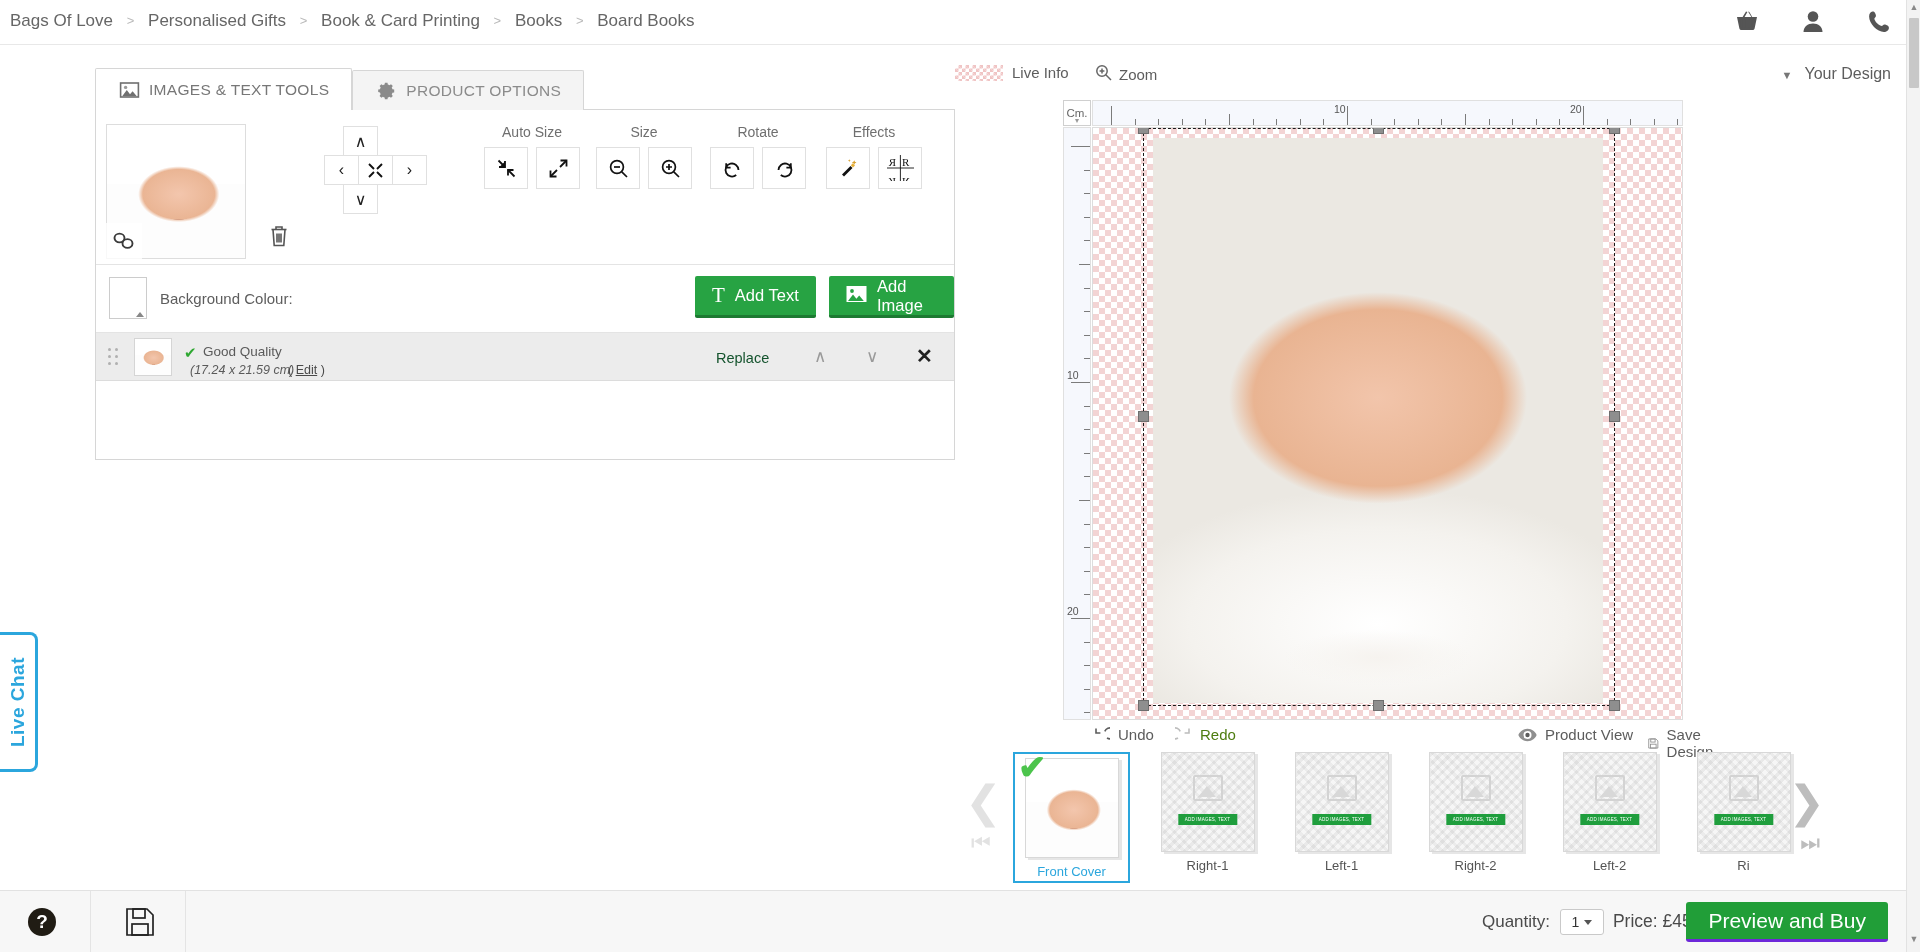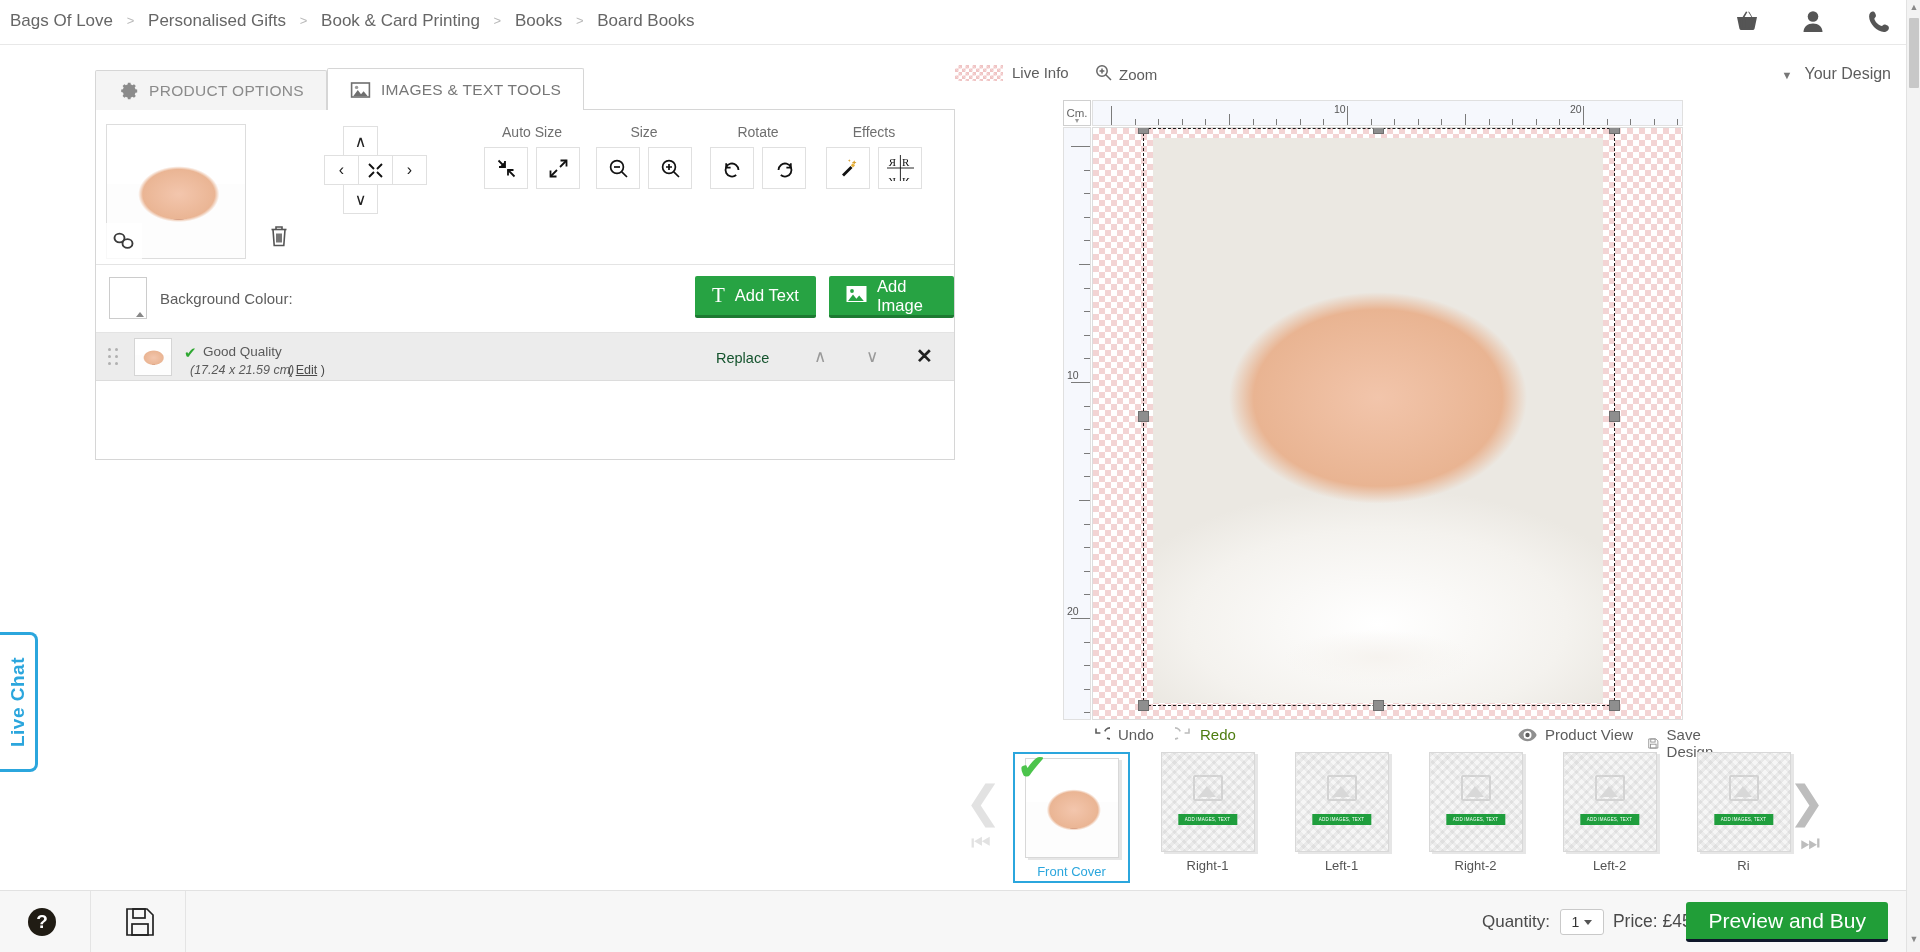--- a/index.html
+++ b/index.html
@@ -189,21 +189,21 @@
   #bsep1 { position:absolute; left:90px; top:0; width:1px; height:62px; background:#e4e4e4; }
   #bsep2 { position:absolute; left:185px; top:0; width:1px; height:62px; background:#e4e4e4; }
   #btn-save-bottom { position:absolute; left:125px; top:16px; cursor:pointer; }
   #qty-wrap { position:absolute; right:302px; top:18px; display:flex; align-items:center; gap:10px; }
   #qty-label { font-size:17px; color:#4a4a4a; }
   #qty-select { width:44px; height:26px; border:1px solid #c9c9c9; background:#fff; border-radius:3px;
                 display:flex; align-items:center; justify-content:center; gap:5px; font-size:14px; color:#333; cursor:pointer; }
   #qty-select .car { width:0;height:0;border-left:4px solid transparent;border-right:4px solid transparent;border-top:5px solid #555; }
   #price { position:absolute; right:190px; top:20px; font-size:17.5px; color:#4a4a4a; }
   #btn-preview-buy { position:absolute; right:18px; top:11px; height:40px; padding:0 22px; background:#219e38;
-                     border:none; border-bottom:3px solid #0f172a; border-radius:3px; color:#fff; font-size:21px;
+                     border:none; border-bottom:3px solid #6d28d9; border-radius:3px; color:#fff; font-size:21px;
                      display:flex; align-items:center; cursor:pointer; }
 </style>
 </head>
 <body>
 
 <div id="header">
   <div id="breadcrumb">
     <span class="crumb">Bags Of Love</span>
     <span class="sep">&gt;</span>
     <span class="crumb">Personalised Gifts</span>
@@ -240,39 +240,39 @@
 
 <div id="winscroll">
   <div class="arrow-up">▲</div>
   <div class="thumb"></div>
   <div class="arrow-dn">▼</div>
 </div>
 
 <div id="left-panel">
 
   <div id="tabs">
-    <div class="tab">
-      <span class="ticon">
-        <svg width="20" height="20" viewBox="0 0 20 20" fill="#8b8b8b">
-            <path d="M10 6.6A3.4 3.4 0 1 0 10 13.4 3.4 3.4 0 0 0 10 6.6zm0 5.1a1.7 1.7 0 1 1 0-3.4 1.7 1.7 0 0 1 0 3.4z"></path>
-            <path d="M18.2 8.5l-1.8-.3a6.6 6.6 0 0 0-.7-1.7l1.1-1.5-1.8-1.8-1.5 1.1a6.6 6.6 0 0 0-1.7-.7L11.5 1.8h-2.6L8.6 3.6a6.6 6.6 0 0 0-1.7.7L5.4 3.2 3.6 5l1.1 1.5a6.6 6.6 0 0 0-.7 1.7l-1.8.3v2.6l1.8.3c.15.6.4 1.17.7 1.7L3.6 15l1.8 1.8 1.5-1.1c.53.3 1.1.55 1.7.7l.3 1.8h2.6l.3-1.8a6.6 6.6 0 0 0 1.7-.7l1.5 1.1 1.8-1.8-1.1-1.5c.3-.53.55-1.1.7-1.7l1.8-.3V8.5z"></path>
-          </svg>
-      </span>
-      <span>PRODUCT OPTIONS</span>
-    </div>
     <div class="tab active">
       <span class="ticon">
         <svg width="21" height="18" viewBox="0 0 21 18">
             <rect x="0.8" y="1.2" width="19.4" height="15.6" fill="#6f6f6f"></rect>
             <rect x="2.4" y="2.8" width="16.2" height="12.4" fill="#ffffff"></rect>
             <circle cx="6.6" cy="6.4" r="1.7" fill="#9a9a9a"></circle>
             <path d="M3.2 15.2l4.6-6.1 3.2 4.1 2.6-3 4.2 5z" fill="#6f6f6f"></path>
           </svg>
       </span>
       <span>IMAGES &amp; TEXT TOOLS</span>
+    </div>
+    <div class="tab">
+      <span class="ticon">
+        <svg width="20" height="20" viewBox="0 0 20 20" fill="#8b8b8b">
+            <path d="M10 6.6A3.4 3.4 0 1 0 10 13.4 3.4 3.4 0 0 0 10 6.6zm0 5.1a1.7 1.7 0 1 1 0-3.4 1.7 1.7 0 0 1 0 3.4z"></path>
+            <path d="M18.2 8.5l-1.8-.3a6.6 6.6 0 0 0-.7-1.7l1.1-1.5-1.8-1.8-1.5 1.1a6.6 6.6 0 0 0-1.7-.7L11.5 1.8h-2.6L8.6 3.6a6.6 6.6 0 0 0-1.7.7L5.4 3.2 3.6 5l1.1 1.5a6.6 6.6 0 0 0-.7 1.7l-1.8.3v2.6l1.8.3c.15.6.4 1.17.7 1.7L3.6 15l1.8 1.8 1.5-1.1c.53.3 1.1.55 1.7.7l.3 1.8h2.6l.3-1.8a6.6 6.6 0 0 0 1.7-.7l1.5 1.1 1.8-1.8-1.1-1.5c.3-.53.55-1.1.7-1.7l1.8-.3V8.5z"></path>
+          </svg>
+      </span>
+      <span>PRODUCT OPTIONS</span>
     </div>
   </div>
 
   <div id="panel-body">
 
     <div id="tool-row">
 
       <div id="thumb-preview">
         <div class="pic babyphoto"></div>
       </div>

